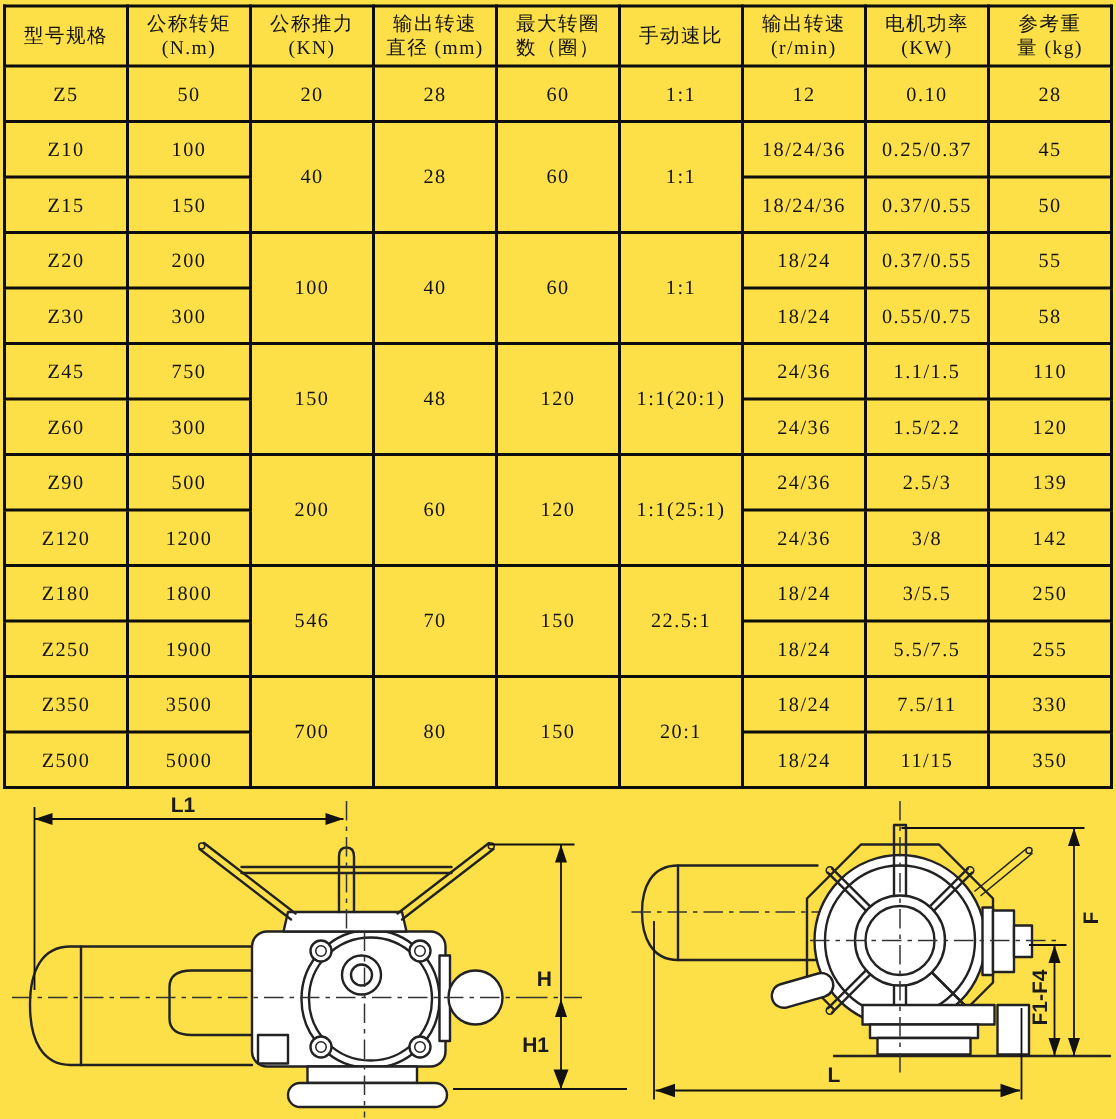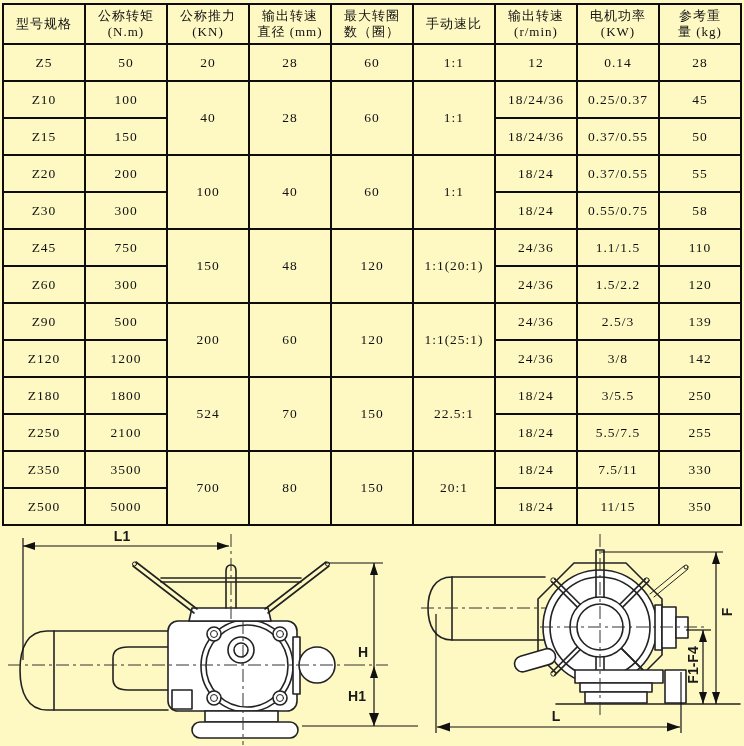--- a/index.html
+++ b/index.html
@@ -1,16 +1,16 @@
 <!DOCTYPE html>
 <html><head>
 <meta charset="utf-8">
 <style>
   html,body{margin:0;padding:0;background:#fff;}
-  .screen{position:relative;width:744px;height:746px;background:#fef9c3;overflow:hidden;
+  .screen{position:relative;width:744px;height:746px;background:#fde047;overflow:hidden;
           font-family:"Liberation Serif","DejaVu Serif",serif;color:#111;}
   
   table.spec{position:absolute;left:2px;top:3px;width:740px;border-collapse:collapse;
              table-layout:fixed;}
   table.spec th,table.spec td{border:2px solid #0d0d0d;text-align:center;vertical-align:middle;
              padding:0;background:transparent;}
   table.spec th{height:38px;font-size:13px;font-weight:normal;line-height:16px;letter-spacing:1px;}
   table.spec td{height:35px;font-size:13.5px;letter-spacing:1px;}
   
   .watermark{position:absolute;left:106px;top:284px;z-index:5;pointer-events:none;
@@ -73,21 +73,21 @@
     </thead>
     <tbody id="spec-tbody">
         <tr>
           <td>Z5</td>
           <td>50</td>
           <td>20</td>
           <td>28</td>
           <td>60</td>
           <td>1:1</td>
           <td>12</td>
-          <td>0.14</td>
+          <td>0.10</td>
           <td>28</td>
         </tr>
         <tr>
           <td>Z10</td>
           <td>100</td>
           <td rowspan="2">40</td>
           <td rowspan="2">28</td>
           <td rowspan="2">60</td>
           <td rowspan="2">1:1</td>
           <td>18/24/36</td>
@@ -151,31 +151,31 @@
         <tr>
           <td>Z120</td>
           <td>1200</td>
           <td>24/36</td>
           <td>3/8</td>
           <td>142</td>
         </tr>
         <tr>
           <td>Z180</td>
           <td>1800</td>
-          <td rowspan="2">524</td>
+          <td rowspan="2">546</td>
           <td rowspan="2">70</td>
           <td rowspan="2">150</td>
           <td rowspan="2">22.5:1</td>
           <td>18/24</td>
           <td>3/5.5</td>
           <td>250</td>
         </tr>
         <tr>
           <td>Z250</td>
-          <td>2100</td>
+          <td>1900</td>
           <td>18/24</td>
           <td>5.5/7.5</td>
           <td>255</td>
         </tr>
         <tr>
           <td>Z350</td>
           <td>3500</td>
           <td rowspan="2">700</td>
           <td rowspan="2">80</td>
           <td rowspan="2">150</td>

